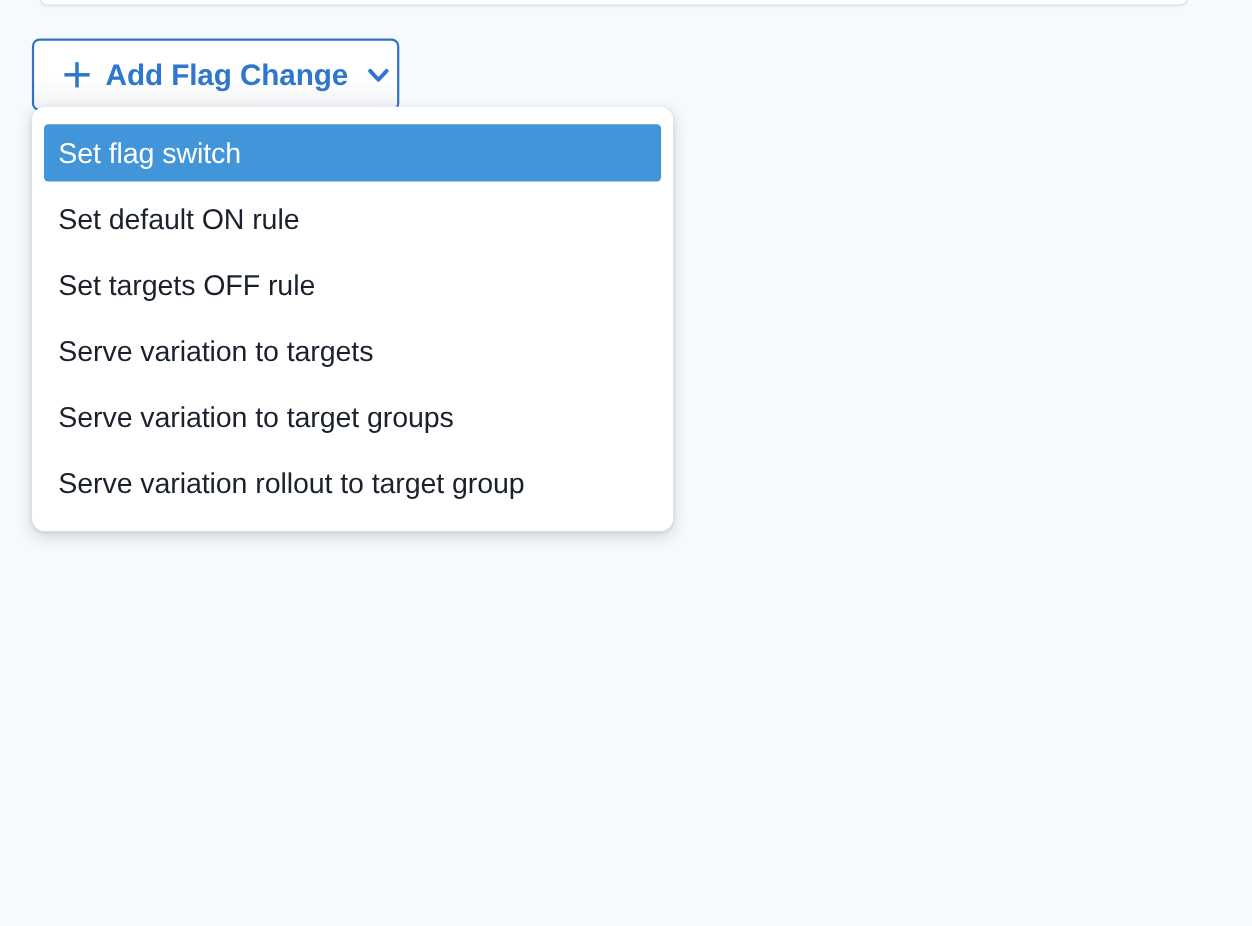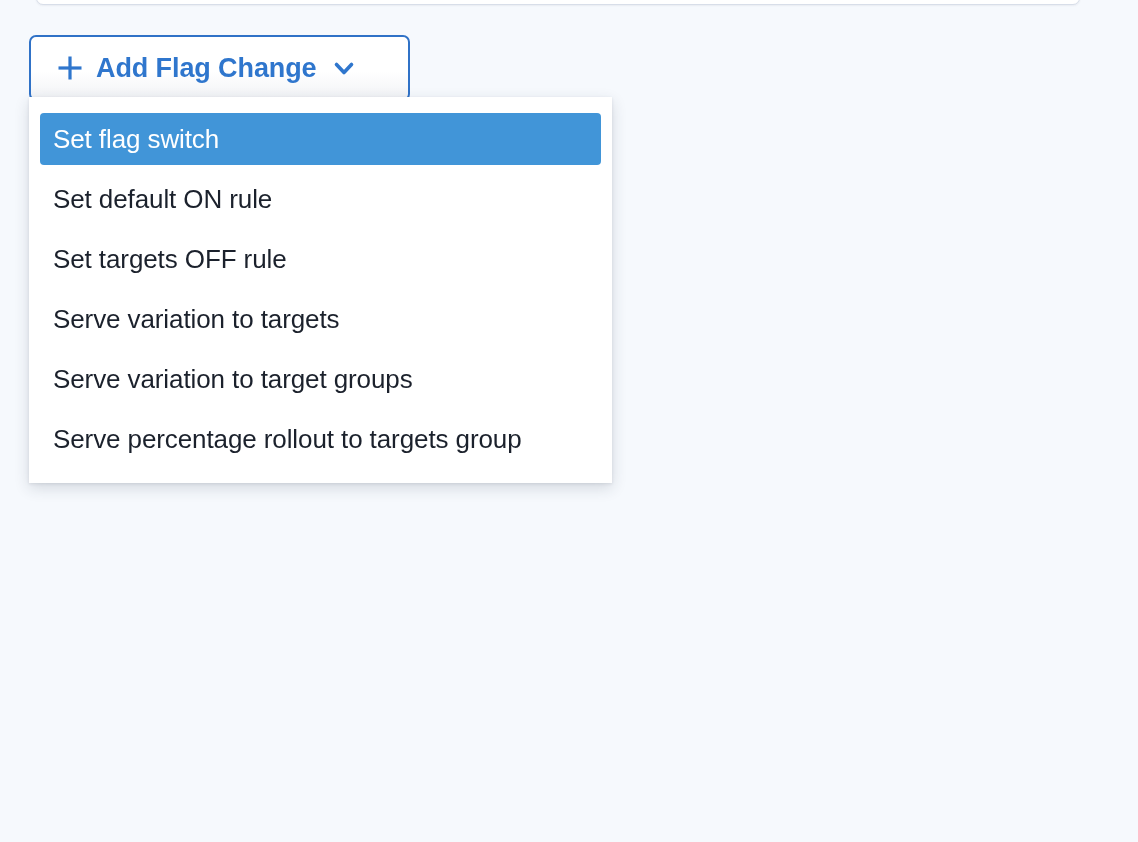--- a/index.html
+++ b/index.html
@@ -28,21 +28,21 @@
     border: 1px solid #d8dee9;
     border-radius: 7px;
     box-shadow: 0 1px 2px rgba(30,40,60,0.06);
   }
 
   
   .flag-btn {
     position: absolute;
     left: 29px;
     top: 35px;
-    width: 381px;
+    width: 334px;
     height: 66px;
     background: linear-gradient(180deg, #ffffff 0%, #ffffff 55%, #f1f3f6 100%);
     border: 2px solid #3072c7;
     border-radius: 7px;
     display: flex;
     align-items: center;
     gap: 0;
     padding: 0 24px;
     cursor: pointer;
     z-index: 5;
@@ -70,21 +70,21 @@
   }
 
   
   .dropdown {
     position: absolute;
     left: 29px;
     top: 97px;
     width: 583px;
     height: 386px;
     background: #ffffff;
-    border-radius: 0;
+    border-radius: 12px;
     box-shadow: 0 5px 14px rgba(40,50,70,0.16), 0 1px 3px rgba(40,50,70,0.10);
     padding: 16px 11px 18px 11px;
     z-index: 10;
   }
   .dd-item {
     height: 52px;
     display: flex;
     align-items: center;
     padding: 0 13px;
     border-radius: 4px;
@@ -130,15 +130,15 @@
   <div class="dd-item">
     <span>Set targets OFF rule</span>
   </div>
   <div class="dd-item">
     <span>Serve variation to targets</span>
   </div>
   <div class="dd-item">
     <span>Serve variation to target groups</span>
   </div>
   <div class="dd-item">
-    <span>Serve percentage rollout to targets group</span>
+    <span>Serve variation rollout to target group</span>
   </div>
 </div>
 
 </body></html>

